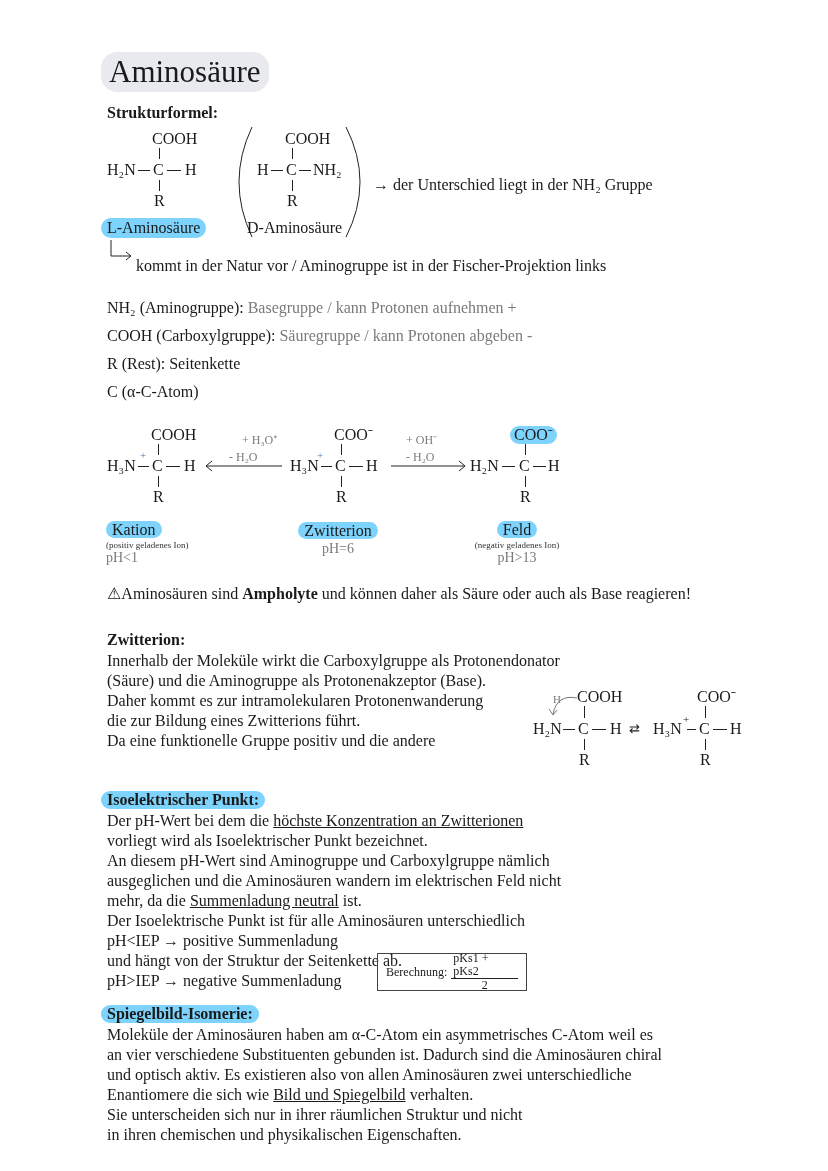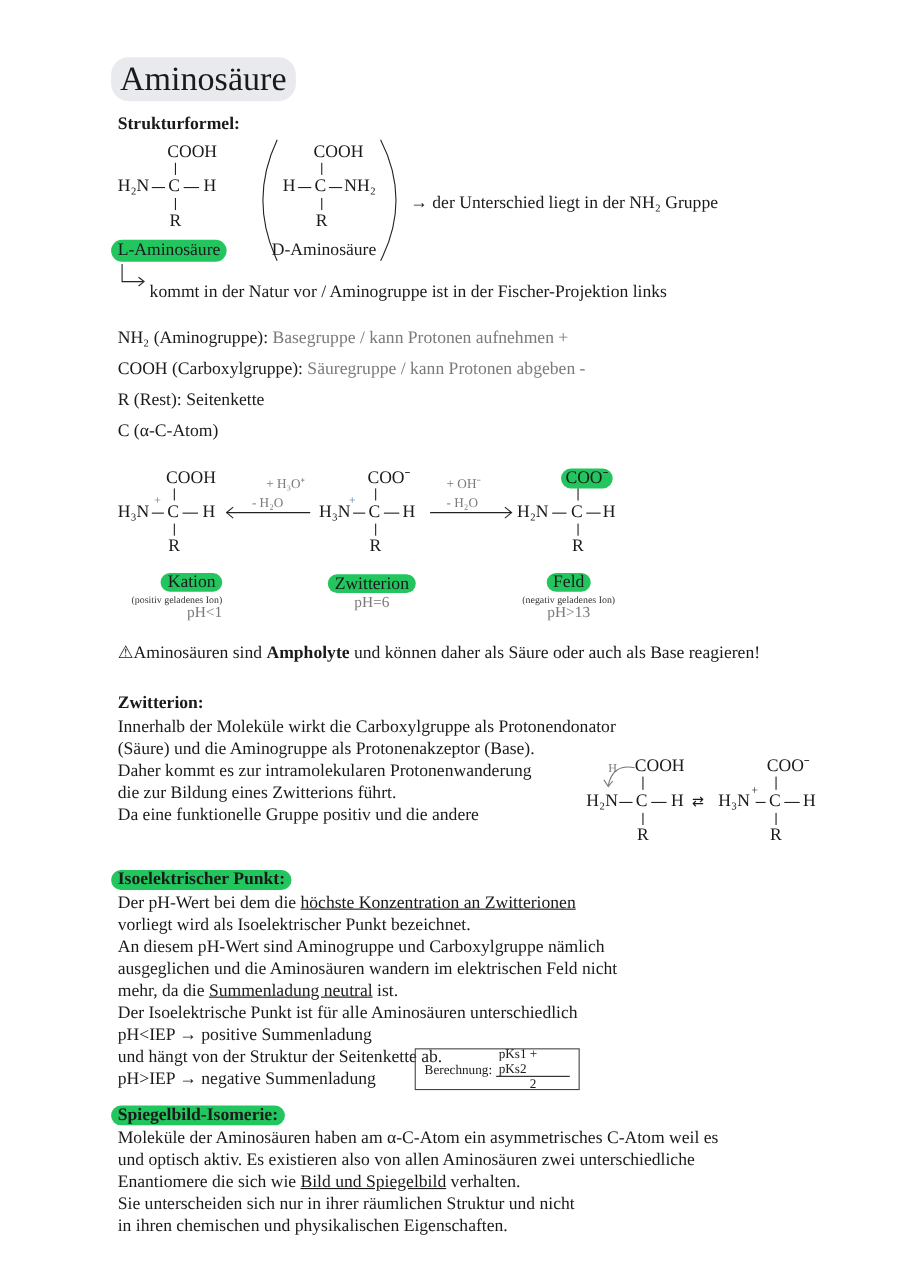--- a/index.html
+++ b/index.html
@@ -1,19 +1,19 @@
 <!DOCTYPE html>
 <html><head>
 <meta charset="utf-8">
 <style>
   html, body { margin:0; padding:0; background:#ffffff; }
   body { width:828px; height:1171px; position:relative; overflow:hidden;
          font-family:"Liberation Serif", serif; color:#1a1a1a; }
   .abs { position:absolute; }
-  .hl { background:#22c55e; border-radius:10px; padding:0 6px; }
+  .hl { background:#7dd3fc; border-radius:10px; padding:0 6px; }
   .title { left:101px; top:52px; font-size:31px; line-height:40px; padding:0 8px; border-radius:16px; background:#e8eaed; }
   .h2 { font-weight:bold; font-size:16px; }
   .t16 { font-size:16px; line-height:20px; }
   .gray { color:#7a7a7a; }
   .plus-blue { color:#4a7ab5; font-size:11px; position:absolute; }
   .mol { font-size:16px; line-height:18px; }
   .u { text-decoration:underline; }
   .small { font-size:9px; color:#333; }
   .box { border:1px solid #444; padding:4px 8px; font-size:12px; display:flex; align-items:center; gap:4px; }
   .frac { display:inline-flex; flex-direction:column; align-items:center; font-size:12px; line-height:13px; }
@@ -116,21 +116,21 @@
   <span class="abs" style="left:0;top:31px;">H₂N</span>
   <span class="abs" style="left:49px;top:31px;">C</span>
   <span class="abs" style="left:78px;top:31px;">H</span>
   <span class="abs" style="left:50px;top:62px;">R</span>
   <div class="abs" style="left:55px;top:18px;width:1px;height:11px;background:#222;"></div>
   <div class="abs" style="left:55px;top:50px;width:1px;height:11px;background:#222;"></div>
   <div class="abs" style="left:32px;top:40px;width:13px;height:1px;background:#222;"></div>
   <div class="abs" style="left:63px;top:40px;width:13px;height:1px;background:#222;"></div>
 </div>
 
-<div class="abs" style="left:106px;top:520px;width:96px;text-align:right;">
+<div class="abs" style="left:106px;top:520px;width:96px;text-align:left;">
   <div class="t16"><span class="hl">Kation</span></div>
   <div class="small">(positiv geladenes Ion)</div>
   <div class="gray" style="font-size:14px;">pH&lt;1</div>
 </div>
 <div class="abs" style="left:290px;top:521px;width:96px;text-align:center;">
   <div class="t16"><span class="hl">Zwitterion</span></div>
   <div class="gray" style="font-size:14px;">pH=6</div>
 </div>
 <div class="abs" style="left:466px;top:520px;width:102px;text-align:center;">
   <div class="t16"><span class="hl">Feld</span></div>
@@ -197,17 +197,18 @@
   <span>Berechnung:</span>
   <span class="frac">
     <span class="num">pKs1 + pKs2</span>
     <span>2</span>
   </span>
 </div>
 
 <div class="abs h2 hl" style="left:101px;top:1005px;padding:0 6px;">Spiegelbild-Isomerie:</div>
 <div class="abs t16" style="left:107px;top:1025px;line-height:20px;">
   <div>Moleküle der Aminosäuren haben am α-C-Atom ein asymmetrisches C-Atom weil es</div>
+  <div>an vier verschiedene Substituenten gebunden ist. Dadurch sind die Aminosäuren chiral</div>
   <div>und optisch aktiv. Es existieren also von allen Aminosäuren zwei unterschiedliche</div>
   <div><span>Enantiomere die sich wie </span><span class="u">Bild und Spiegelbild</span><span> verhalten.</span></div>
   <div>Sie unterscheiden sich nur in ihrer räumlichen Struktur und nicht</div>
   <div>in ihren chemischen und physikalischen Eigenschaften.</div>
 </div>
 
 </body></html>

